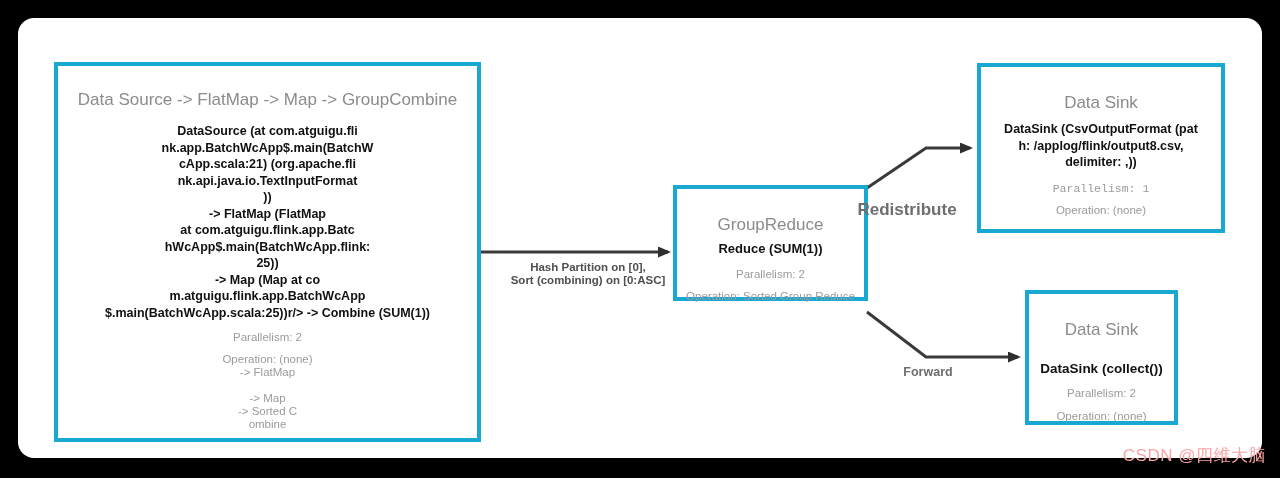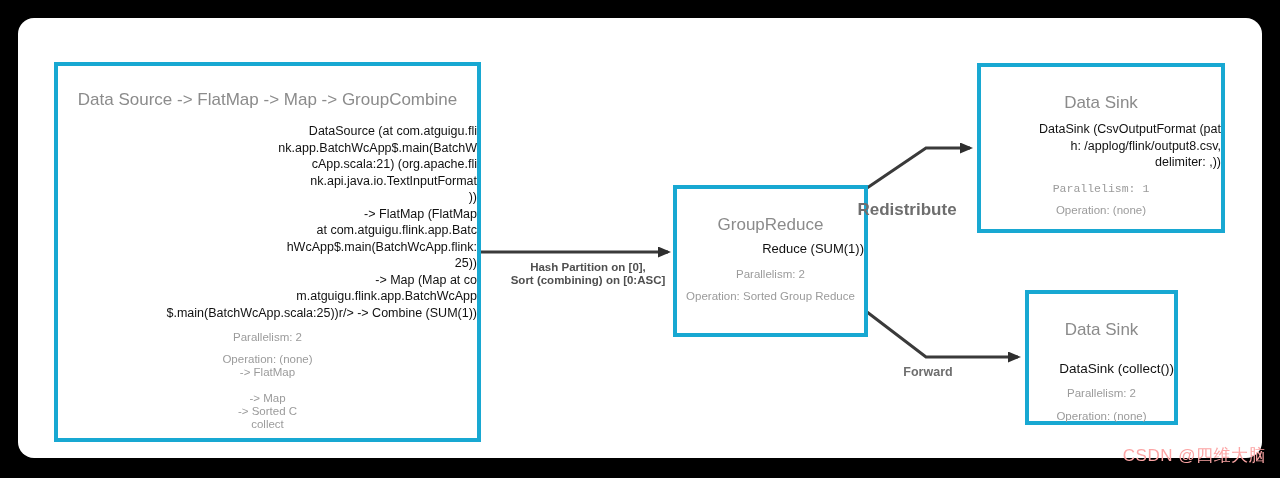--- a/index.html
+++ b/index.html
@@ -16,29 +16,29 @@
     background:#ffffff; border-radius:16px;
   }
   .edges { position:absolute; left:0; top:0; width:1244px; height:440px; }
 
   .node {
     position:absolute; background:#fff;
     border:4px solid #18a8d2;
     text-align:center; color:#111;
   }
   #node-source       { left:36px;  top:44px;  width:427px; height:380px; }
-  #node-groupreduce  { left:655px; top:167px; width:195px; height:152px; }
+  #node-groupreduce  { left:655px; top:167px; width:195px; height:116px; }
   #node-sink-csv     { left:959px; top:45px;  width:248px; height:170px; }
   #node-sink-collect { left:1007px;top:272px; width:153px; height:135px; }
 
   .ntitle {
     color:#8b8b8b; font-size:17px; line-height:19px;
     margin-top:24px; white-space:nowrap;text-align:center;
   }
-  .nbody { margin-top:13px; font-weight:normal; font-size:12.5px; color:#111;text-align:right; }
+  .nbody { margin-top:13px; font-weight:bold; font-size:12.5px; color:#111; }
   .bline { line-height:16.5px; white-space:nowrap; }
   .meta  { color:#9b9b9b; font-size:11.5px; line-height:13px; }
   .mblock{ margin-top:9px; }
   .opline{ line-height:13px; min-height:13px; white-space:pre; }
 
   #node-source .ntitle { margin-top:24px; }
   #node-source .nbody  { margin-top:14px; }
   #node-source .para   { margin-top:10px; }
   #node-source .ops    { margin-top:9px; }
 
@@ -106,21 +106,21 @@
       <div class="bline">m.atguigu.flink.app.BatchWcApp</div>
       <div class="bline">$.main(BatchWcApp.scala:25))r/&gt; -&gt; Combine (SUM(1))</div>
     </div>
     <div class="meta mblock para">Parallelism: 2</div>
     <div class="meta ops">
       <div class="opline">Operation: (none)</div>
       <div class="opline">-&gt; FlatMap</div>
       <div class="opline"></div>
       <div class="opline">-&gt; Map</div>
       <div class="opline">-&gt; Sorted C</div>
-      <div class="opline">collect</div>
+      <div class="opline">ombine</div>
     </div>
   </div>
 
   <div class="node" id="node-groupreduce">
     <div class="ntitle">GroupReduce</div>
     <div class="nbody">Reduce (SUM(1))</div>
     <div class="meta para">Parallelism: 2</div>
     <div class="meta op1">Operation: Sorted Group Reduce</div>
   </div>
 

